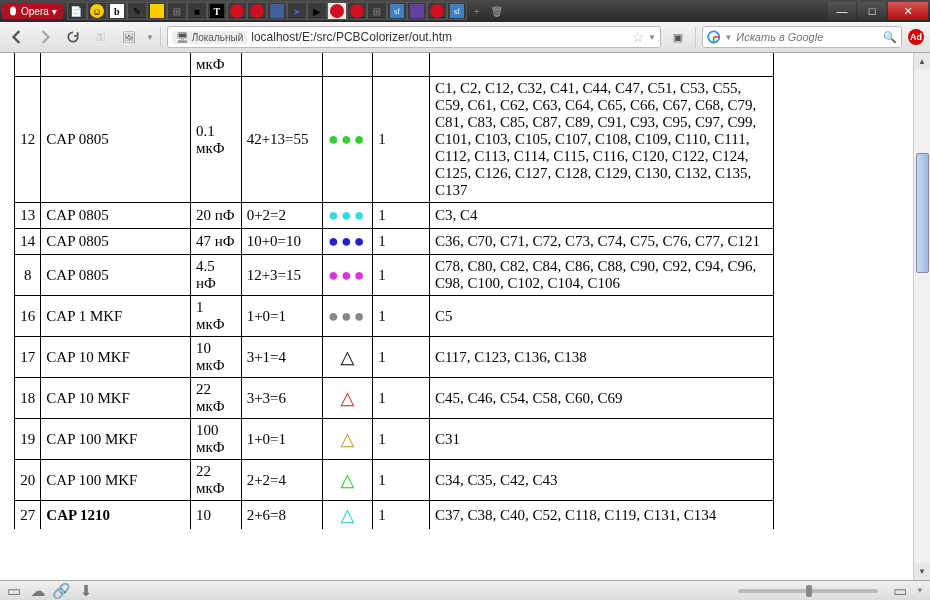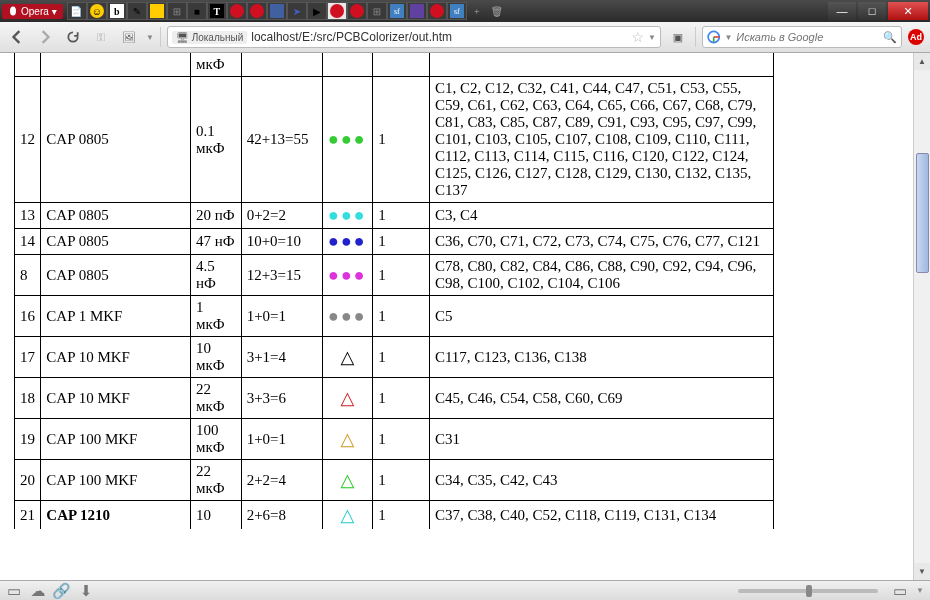--- a/index.html
+++ b/index.html
@@ -25,21 +25,21 @@
 .url-label { background: #eee; padding: 1px 4px; border-radius: 2px; font-size: 10px; color: #555; display: flex; align-items: center; gap: 3px; }
 .url-text { flex: 1; font-size: 12px; color: #333; white-space: nowrap; overflow: hidden; }
 .star { color: #bbb; font-size: 14px; }
 .search-area { width: 200px; display: flex; align-items: center; background: #fff; border: 1px solid #bbb; border-radius: 3px; height: 22px; padding: 0 4px; gap: 4px; }
 .search-area input { border: none; outline: none; flex: 1; font-size: 11px; font-style: italic; color: #888; }
 .red-dot { width: 16px; height: 16px; border-radius: 50%; background: #d00; color: #fff; font-size: 9px; display: flex; align-items: center; justify-content: center; font-weight: bold; }
 .content { flex: 1; overflow: hidden; position: relative; display: flex; }
 .page { flex: 1; overflow: hidden; }
 table { border-collapse: collapse; width: 760px; margin-left: 14px; }
 td { border: 1px solid #000; padding: 3px 5px; vertical-align: middle; font-size: 15px; }
-.col1 { width: 24px; text-align: left; }
+.col1 { width: 24px; text-align: center; }
 .col2 { width: 148px; }
 .col3 { width: 50px; margin-left: 8px; }
 .col4 { width: 80px; }
 .col5 { width: 50px; text-align: center; }
 .col6 { width: 56px; }
 .col7 { width: 340px; }
 .dots { font-size: 18px; letter-spacing: 2px; font-weight: bold; line-height: 1; }
 .tri { font-size: 18px; }
 .vscroll { width: 17px; background: #f0f0f0; border-left: 1px solid #ccc; position: relative; }
 .vscroll .up, .vscroll .down { height: 17px; background: #e8e8e8; display: flex; align-items: center; justify-content: center; font-size: 8px; color: #555; }
@@ -268,21 +268,21 @@
             <tr>
               <td class="col1">20</td>
               <td class="col2">CAP 100 MKF</td>
               <td class="col3">22 мкФ</td>
               <td class="col4">2+2=4</td>
               <td class="col5"><span class="tri" style="color:#22cc22">△</span></td>
               <td class="col6">1</td>
               <td class="col7">C34, C35, C42, C43</td>
             </tr>
             <tr style="height:12px;overflow:hidden;">
-              <td class="col1" style="border-bottom:none;">21</td>
+              <td class="col1" style="border-bottom:none;">27</td>
               <td class="col2" style="border-bottom:none;font-weight:bold;">CAP 1210</td>
               <td class="col3" style="border-bottom:none;">10</td>
               <td class="col4" style="border-bottom:none;">2+6=8</td>
               <td class="col5" style="border-bottom:none;"><span class="tri" style="color:#22cccc">△</span></td>
               <td class="col6" style="border-bottom:none;">1</td>
               <td class="col7" style="border-bottom:none;">C37, C38, C40, C52, C118, C119, C131, C134</td>
             </tr>
           </tbody>
       </table>
     </div>

